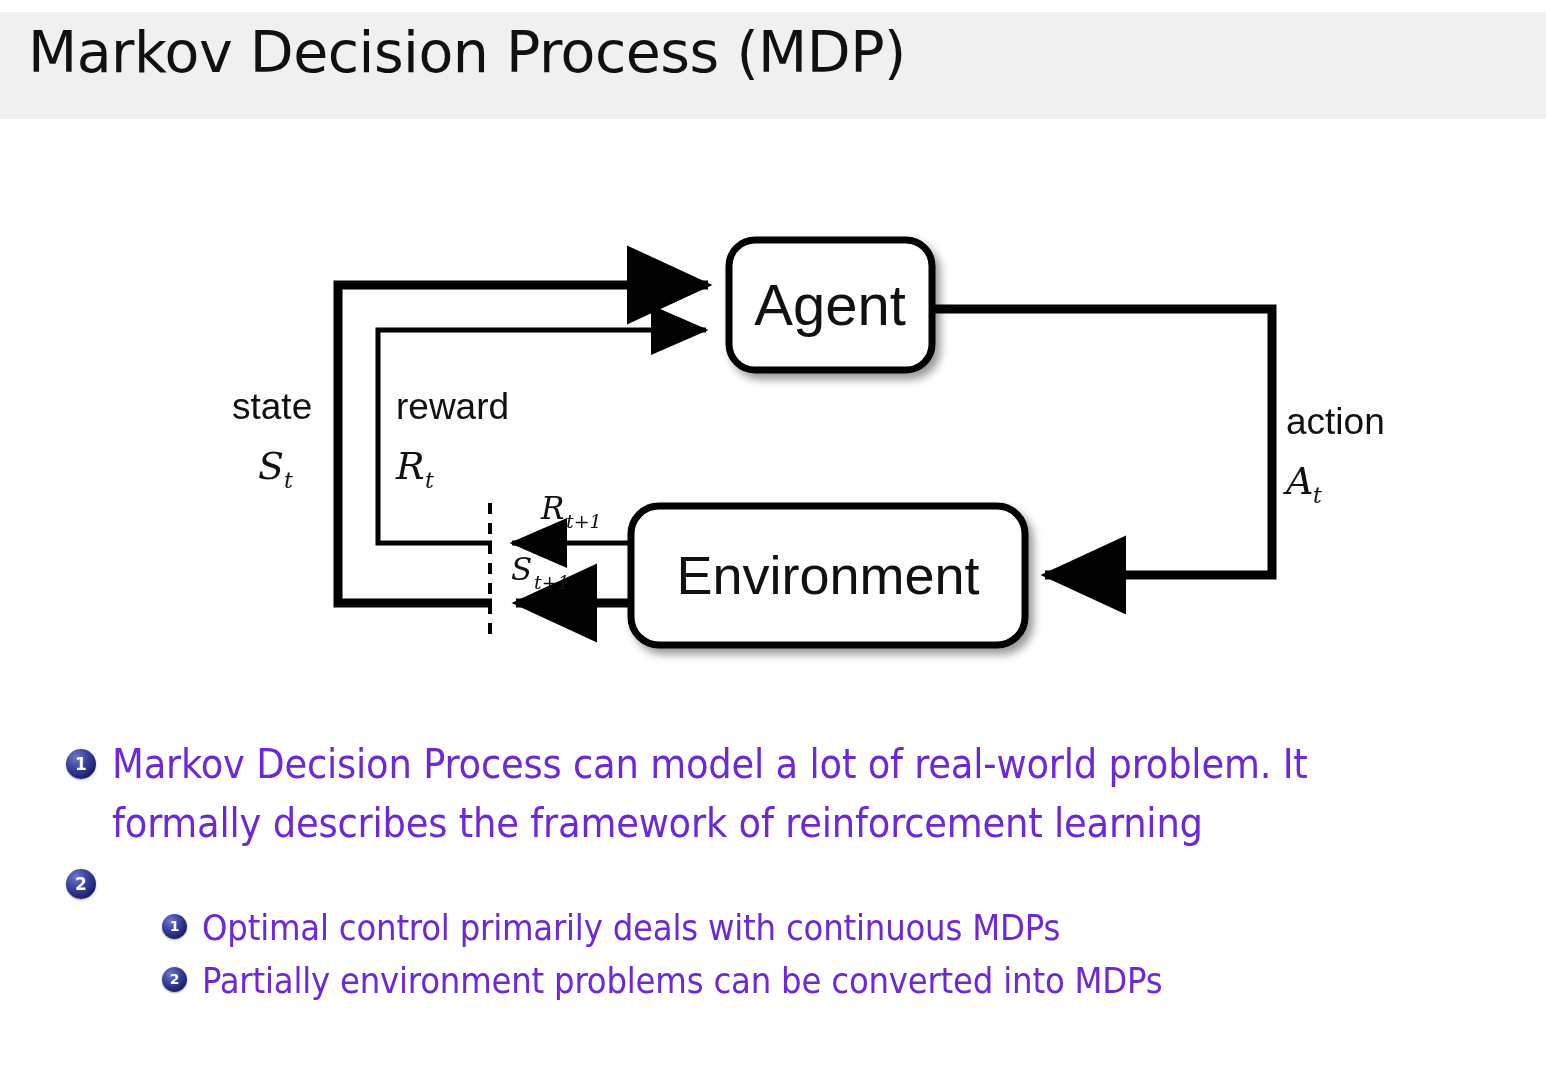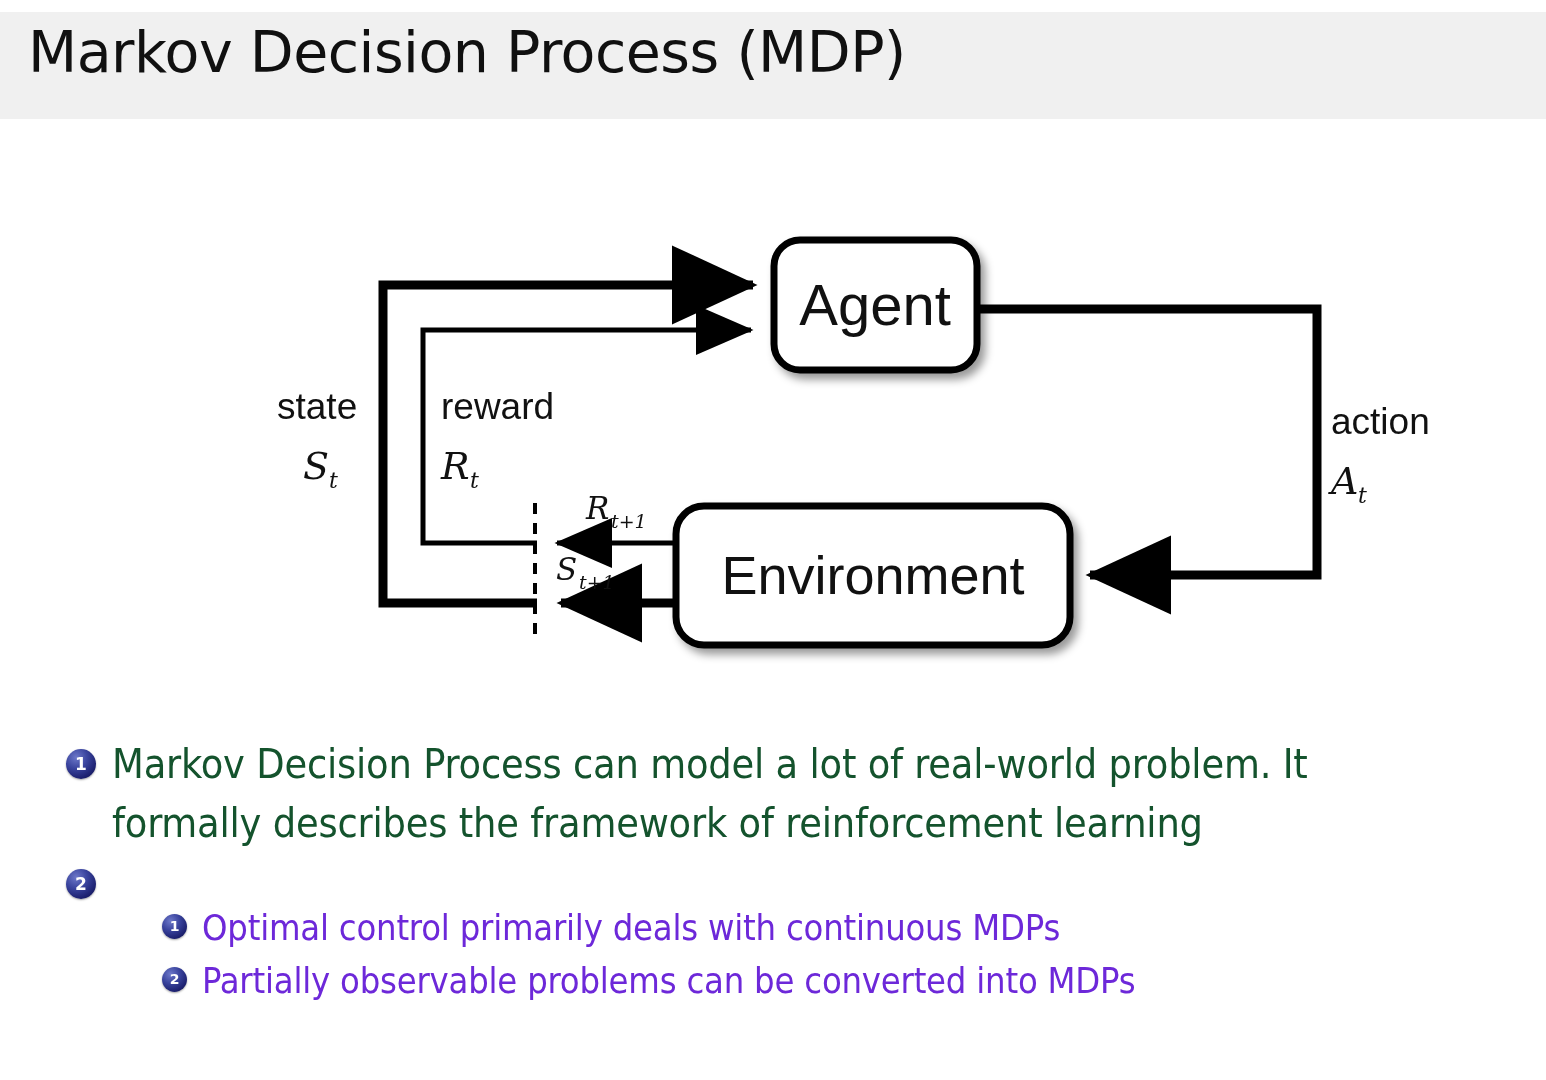--- a/index.html
+++ b/index.html
@@ -38,21 +38,20 @@
     line-height: 1.0;
   }
 
   
   .diagram {
     position: absolute;
     left: 0;
     top: 107px;
     width: 1357px;
     height: 600px;
-    margin-left: 45px;
   }
   .diagram svg {
     display: block;
   }
 
   .box-label-agent {
     font-family: "Liberation Sans", sans-serif;
     font-size: 58px;
     fill: #111111;
   }
@@ -135,21 +134,21 @@
     height: 25px;
     line-height: 25px;
     font-size: 14px;
     margin-top: 13px;
     margin-right: 15px;
   }
   .bullet-text-l1 {
     font-family: "DejaVu Sans Condensed", "DejaVu Sans", sans-serif;
     font-size: 41px;
     line-height: 59px;
-    color: #14532d;
+    color: #6d28d9;
     letter-spacing: -0.2px;
     max-width: 1360px;
   }
   .bullet-text-l2 {
     font-family: "DejaVu Sans Condensed", "DejaVu Sans", sans-serif;
     font-size: 36px;
     line-height: 53px;
     color: #6d28d9;
     letter-spacing: -0.2px;
   }
@@ -255,17 +254,17 @@
   <div class="bullet-row bullet-l2">
     <div class="badge badge-l2">1</div>
     <div class="bullet-text-l2">
       <span class="nowrapline">Optimal control primarily deals with continuous MDPs</span>
     </div>
   </div>
 
   <div class="bullet-row bullet-l2">
     <div class="badge badge-l2">2</div>
     <div class="bullet-text-l2">
-      <span class="nowrapline">Partially observable problems can be converted into MDPs</span>
+      <span class="nowrapline">Partially environment problems can be converted into MDPs</span>
     </div>
   </div>
 
 </div>
 
 </body></html>

